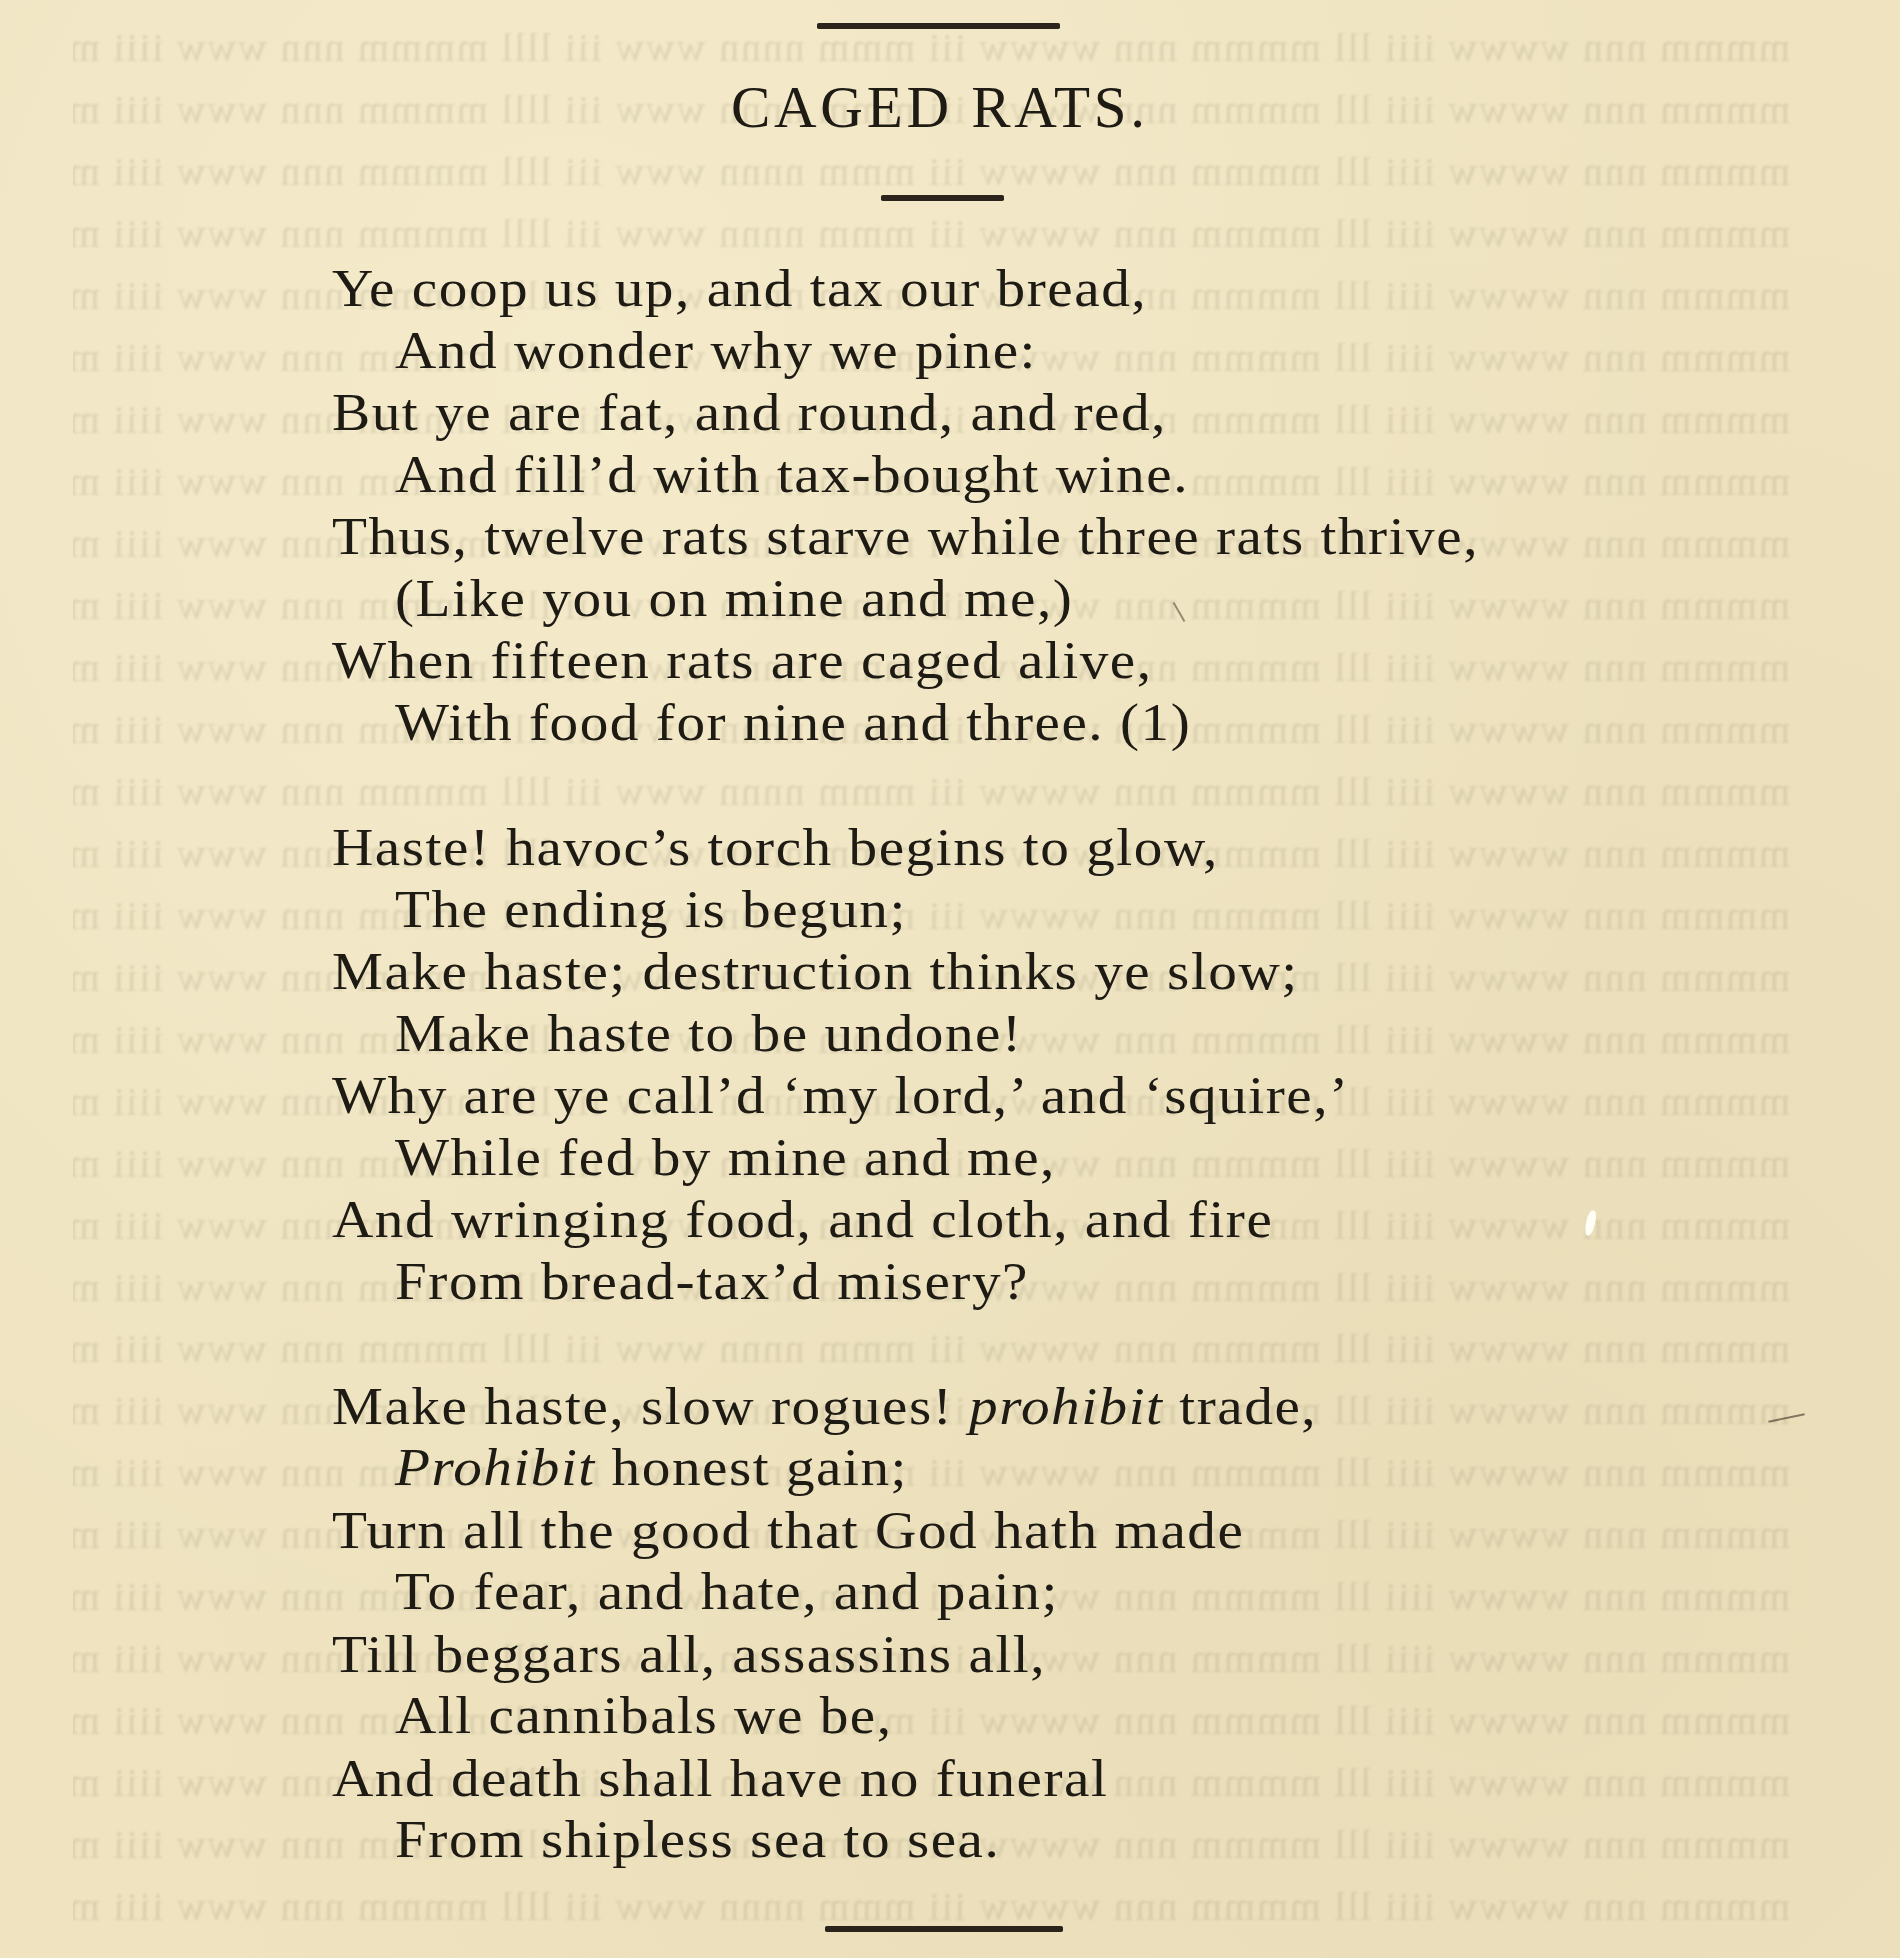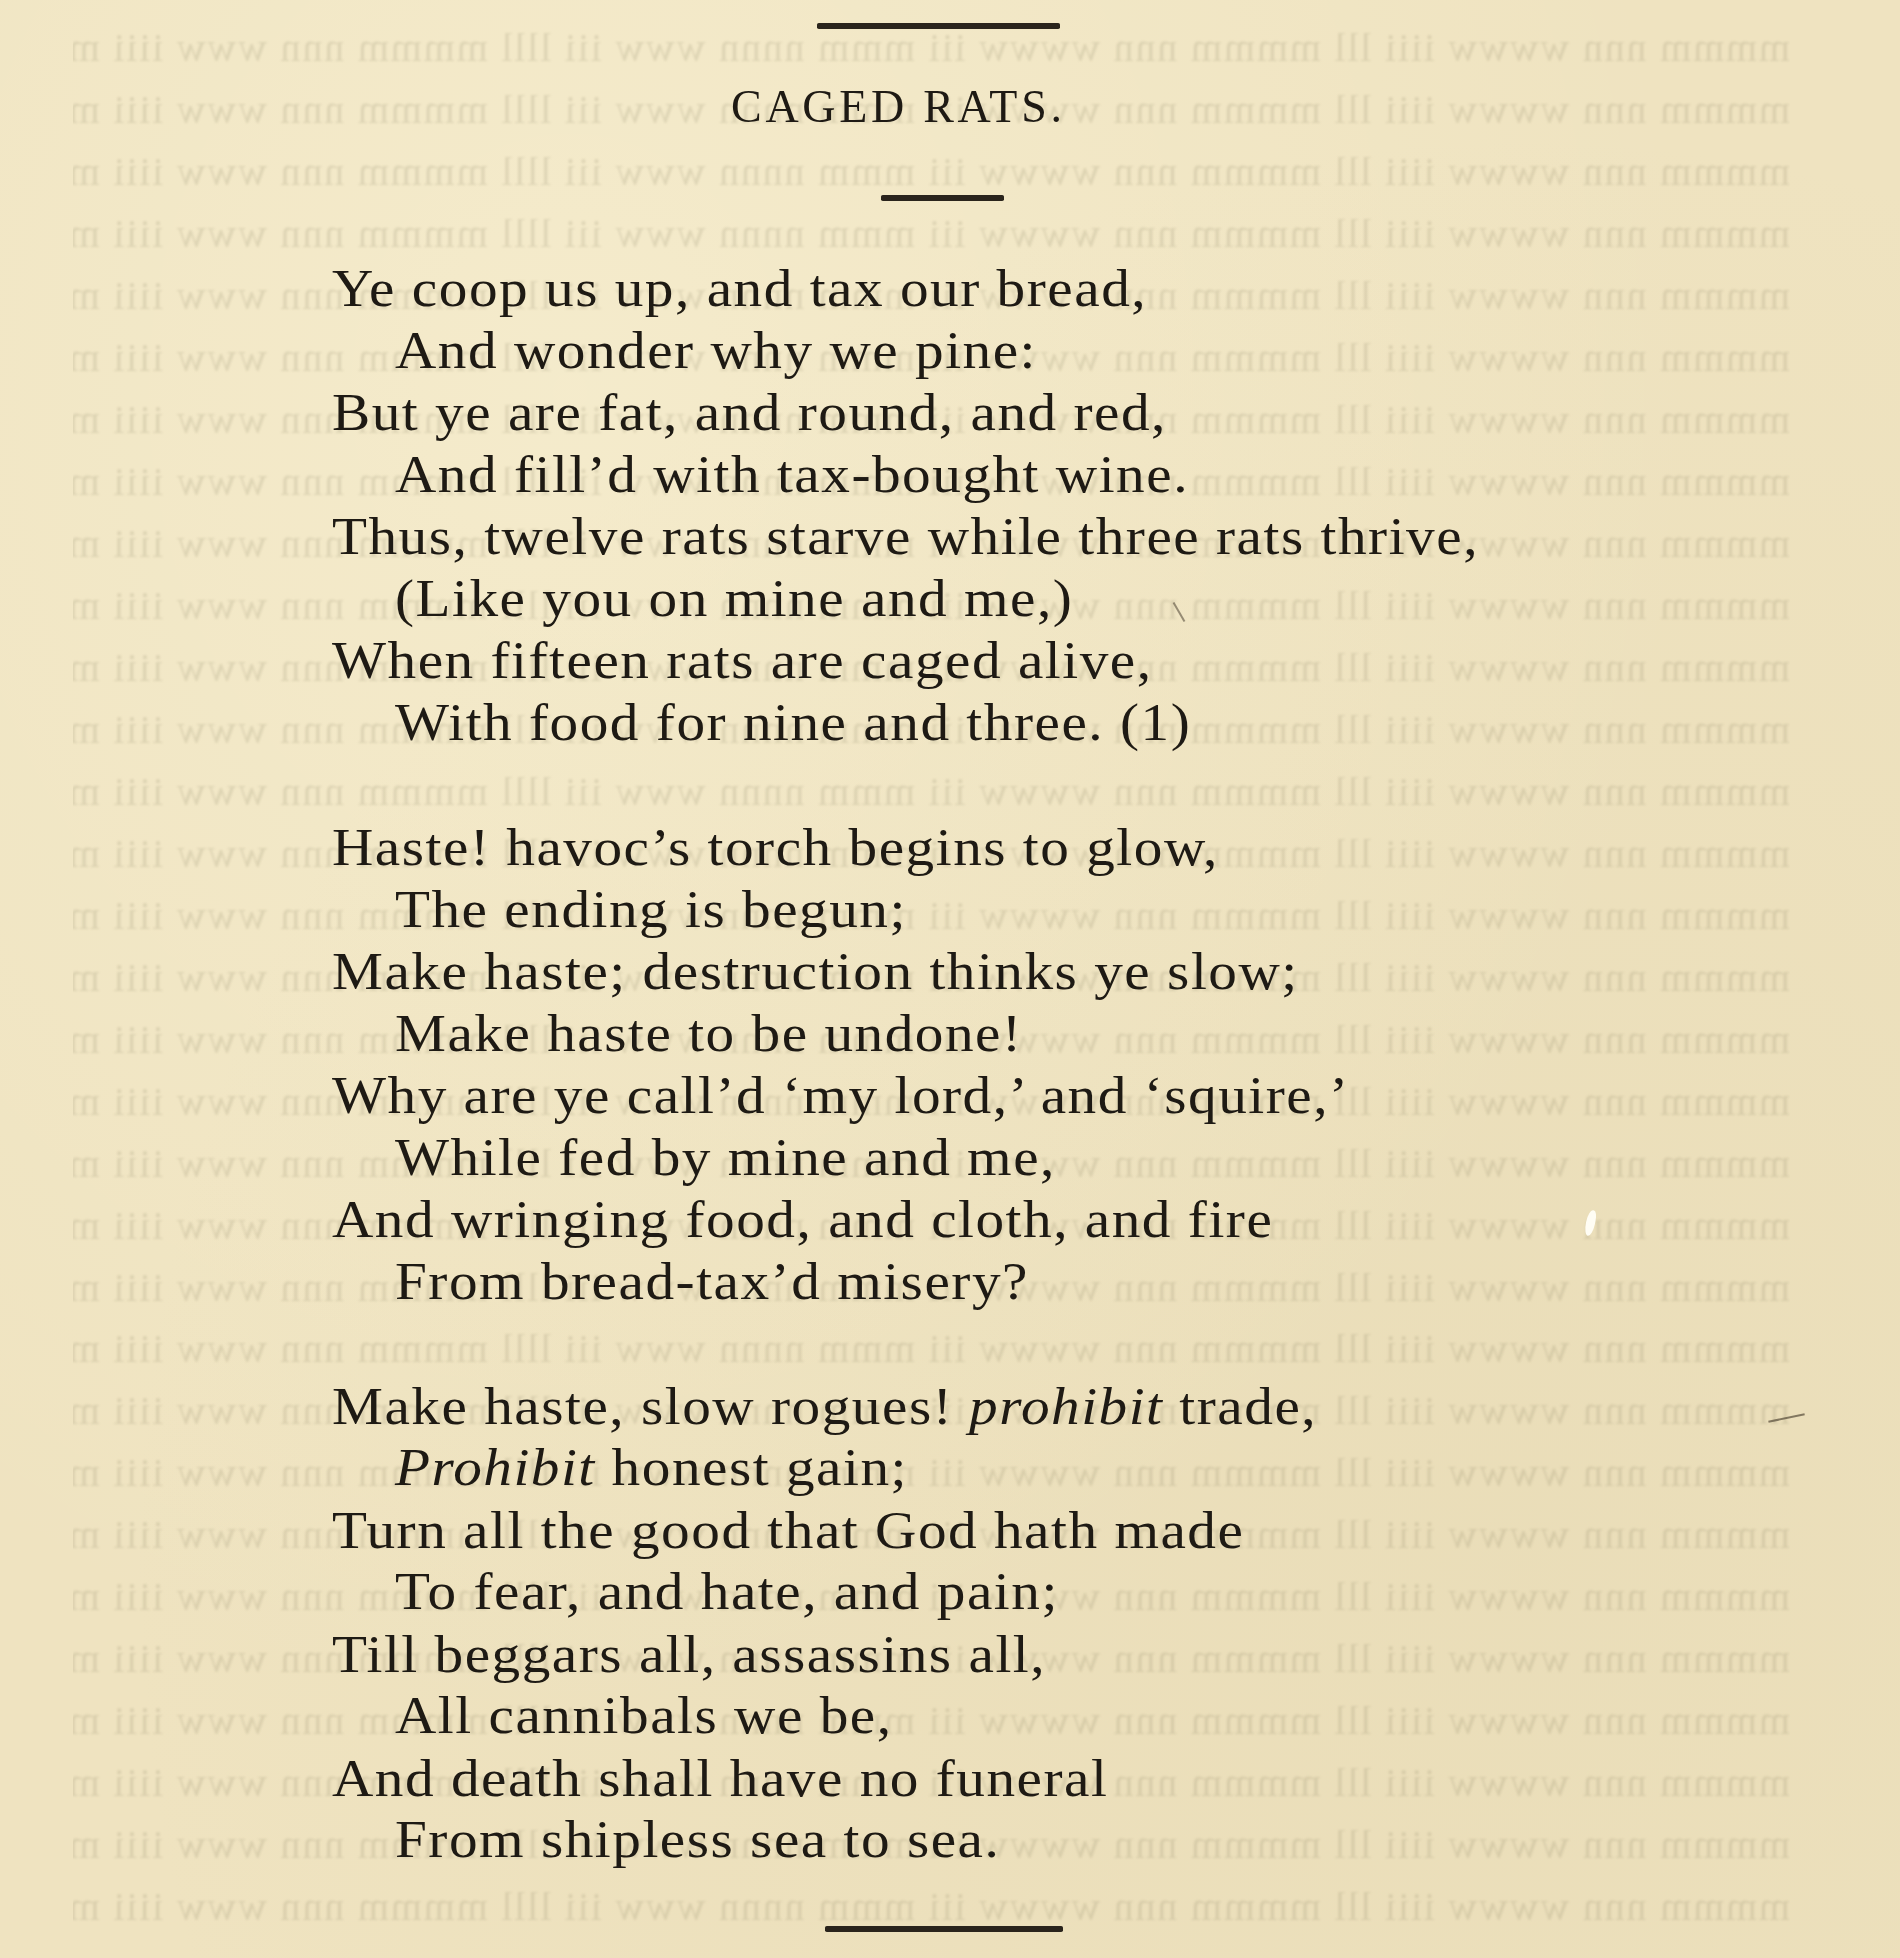--- a/index.html
+++ b/index.html
@@ -25,21 +25,21 @@
     position:absolute; left:0; width:1717px; height:31px;
     font-family:"Liberation Serif", serif; font-size:40px; line-height:31px;
     color:rgba(120,110,80,0.16); white-space:nowrap;
     transform:scaleX(-1); letter-spacing:1.8px; filter:blur(1.1px);
   }
   .rule {
     position:absolute; height:6.4px; background:#2a241c; border-radius:1.8px;
   }
   .title {
     position:absolute; left:731px; top:75px; width:422px;
-    font-size:46px; line-height:64px; letter-spacing:3.7px; white-space:nowrap;
+    font-size:59px; line-height:64px; letter-spacing:3.7px; white-space:nowrap;
     text-align:left;
   }
   .verse-line {
     position:absolute; font-size:53px; line-height:62px; white-space:nowrap;
     letter-spacing:1.4px; transform-origin:left center;
   }
   .verse-line i { font-style:italic; }
   .speck {
     position:absolute; left:1586px; top:1210px; width:9.2px; height:26px;
     background:#fffdf4; border-radius:50% 40% 50% 50%; transform:rotate(12deg);

